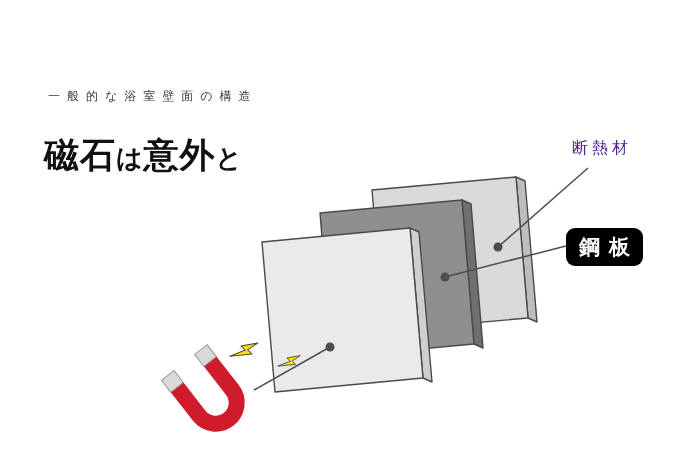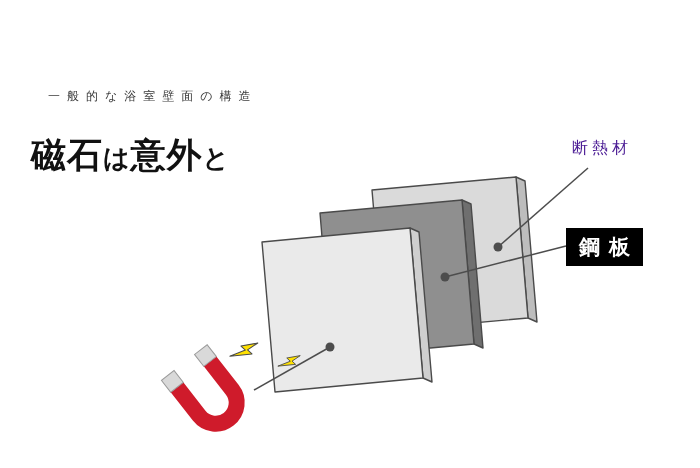--- a/index.html
+++ b/index.html
@@ -14,21 +14,21 @@
     position:absolute;
     left:48px;top:56px;
     font-size:12px;
     letter-spacing:7px;
     color:#3a3a3a;
     font-weight:400;
     margin-top:32px;
   }
   .headline{
     position:absolute;
-    left:31px;top:136px;
+    left:44px;top:136px;
     font-family:"DejaVu Serif","Liberation Serif",serif;
     font-weight:bold;
     color:#111;
     line-height:1.08;
   }
   .hl-line{white-space:nowrap;letter-spacing:1px;}
   .seg-lg{font-size:35px;}
   .seg-sm{font-size:26px;}
   .seg-xl{font-size:45px;}
   .diagram-svg{position:absolute;left:0;top:0;}
@@ -41,20 +41,21 @@
   }
   .steel-label-box{
     position:absolute;
     left:566px;top:228px;
     background:#000;
     color:#fff;
     font-size:21px;
     font-weight:bold;
     letter-spacing:9px;
     padding:5px 4px 5px 13px;
+    border-radius:9px;
   }
 </style>
 </head>
 <body>
 
 <div id="canvas">
 
   <div class="page-title">一般的な浴室壁面の構造</div>
 
   <div class="headline">

